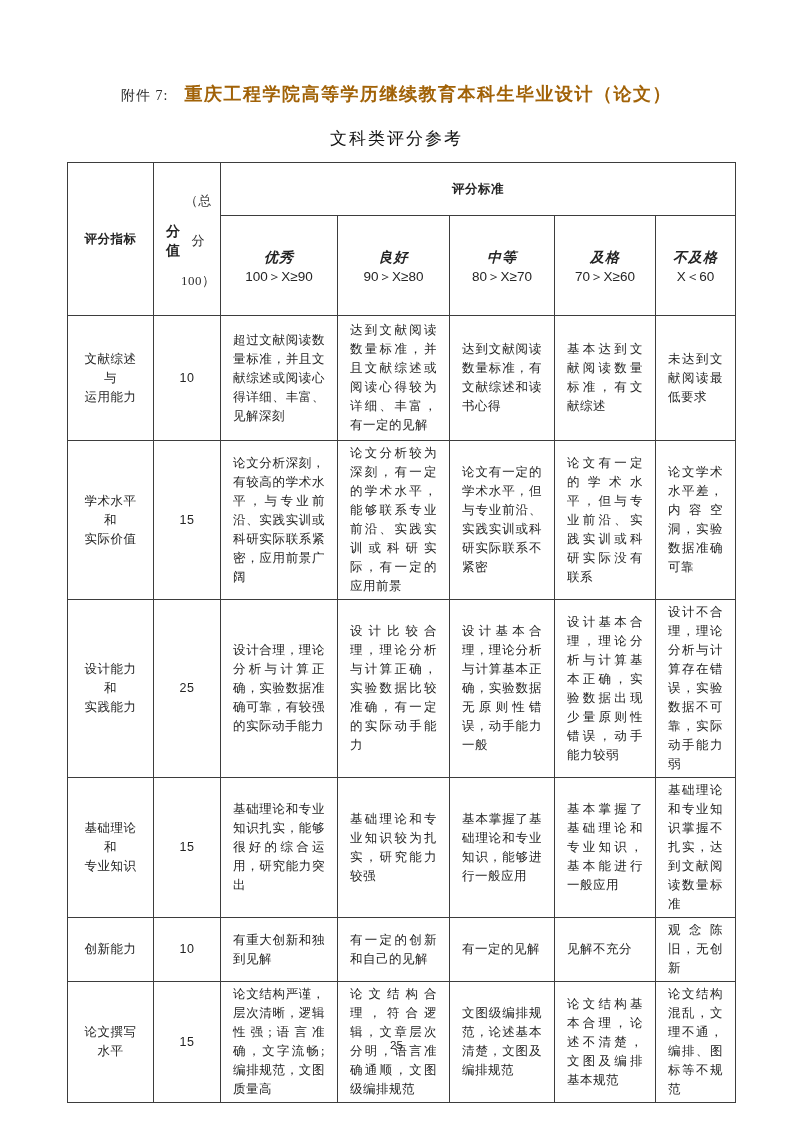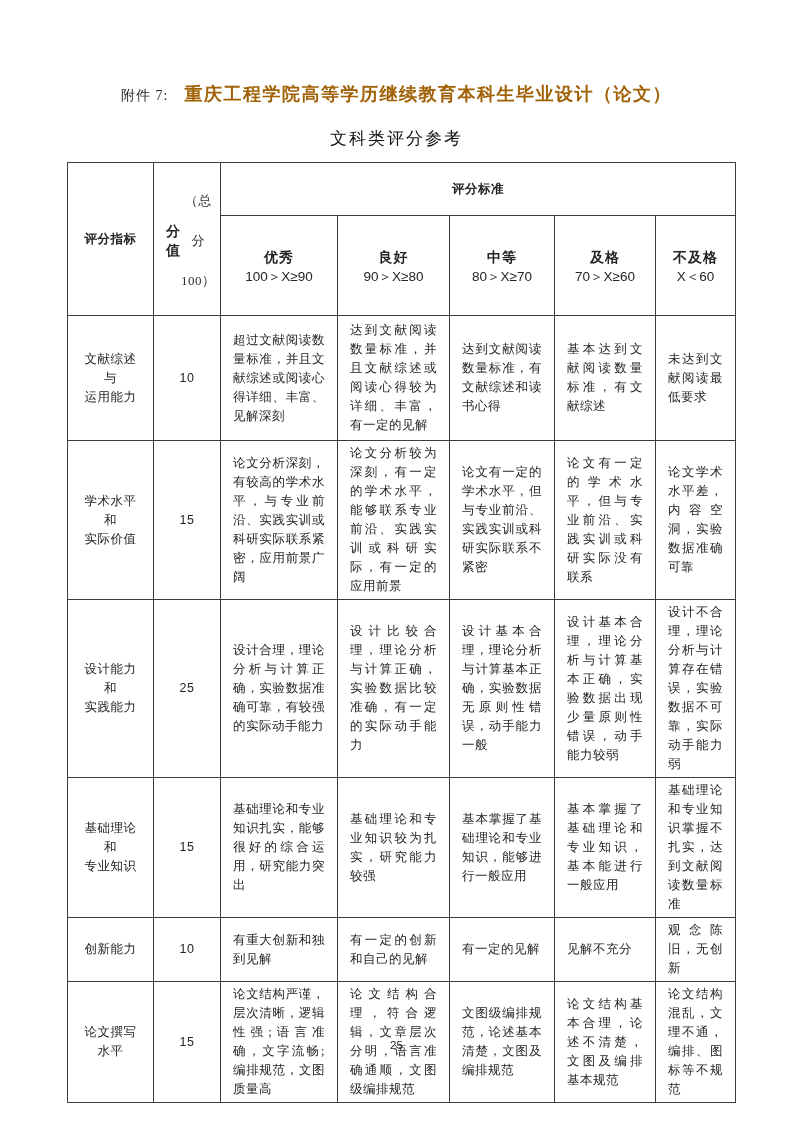--- a/index.html
+++ b/index.html
@@ -41,21 +41,21 @@
     color:#242424;
     overflow:hidden;
   }
   td.hdr{font-weight:bold;text-align:center;font-size:14px;letter-spacing:1px;}
   td.grade-cell{padding:0;vertical-align:top;}
   .grade-inner{
     height:100%;display:flex;flex-direction:column;
     justify-content:space-between;align-items:center;
     padding:13px 0 11px 0;box-sizing:border-box;
   }
-  .grade-label{font-weight:bold;font-size:14px;letter-spacing:1px;}
+  .grade-label{font-weight:bold;font-size:14px;letter-spacing:1px;font-style:italic;}
   .grade-range{font-size:13.5px;letter-spacing:0;font-family:"Liberation Sans","DejaVu Sans",sans-serif;}
   td.score-head{padding:0;vertical-align:top;}
   .score-head-inner{
     height:100%;display:flex;flex-direction:row;
     justify-content:space-between;align-items:center;
     padding:14px 0 10px 0;box-sizing:border-box;
   }
   .score-head-label{font-weight:bold;font-size:14px;letter-spacing:1px;}
   .score-head-sub{font-size:13px;white-space:pre-line;line-height:40px;text-align:center;color:#2e2e2e;}
   td.indicator{

